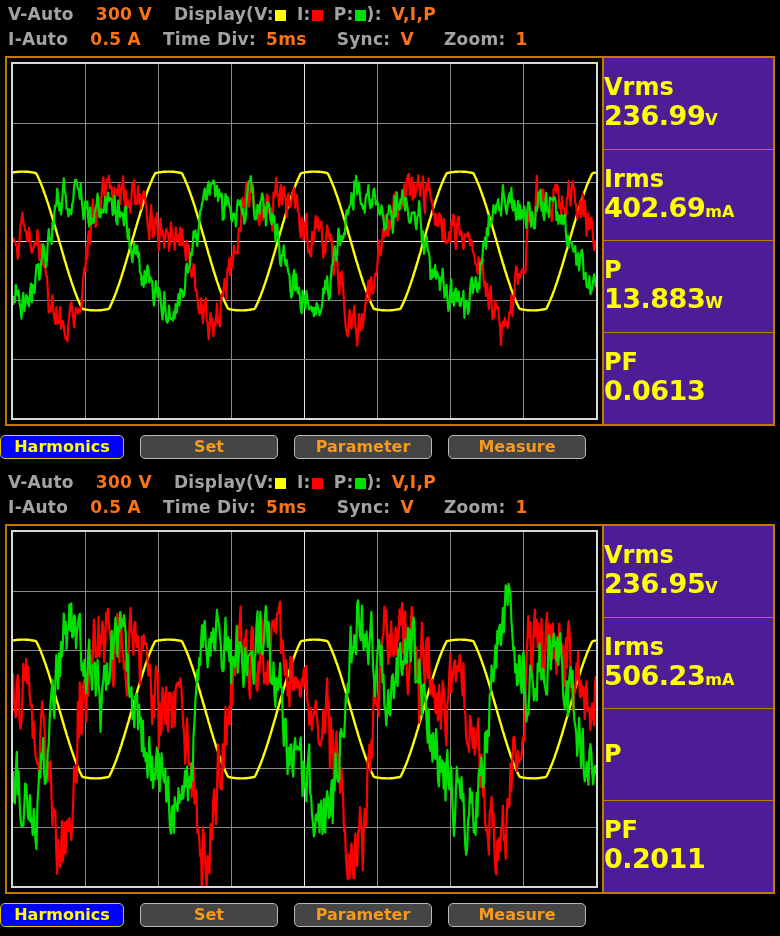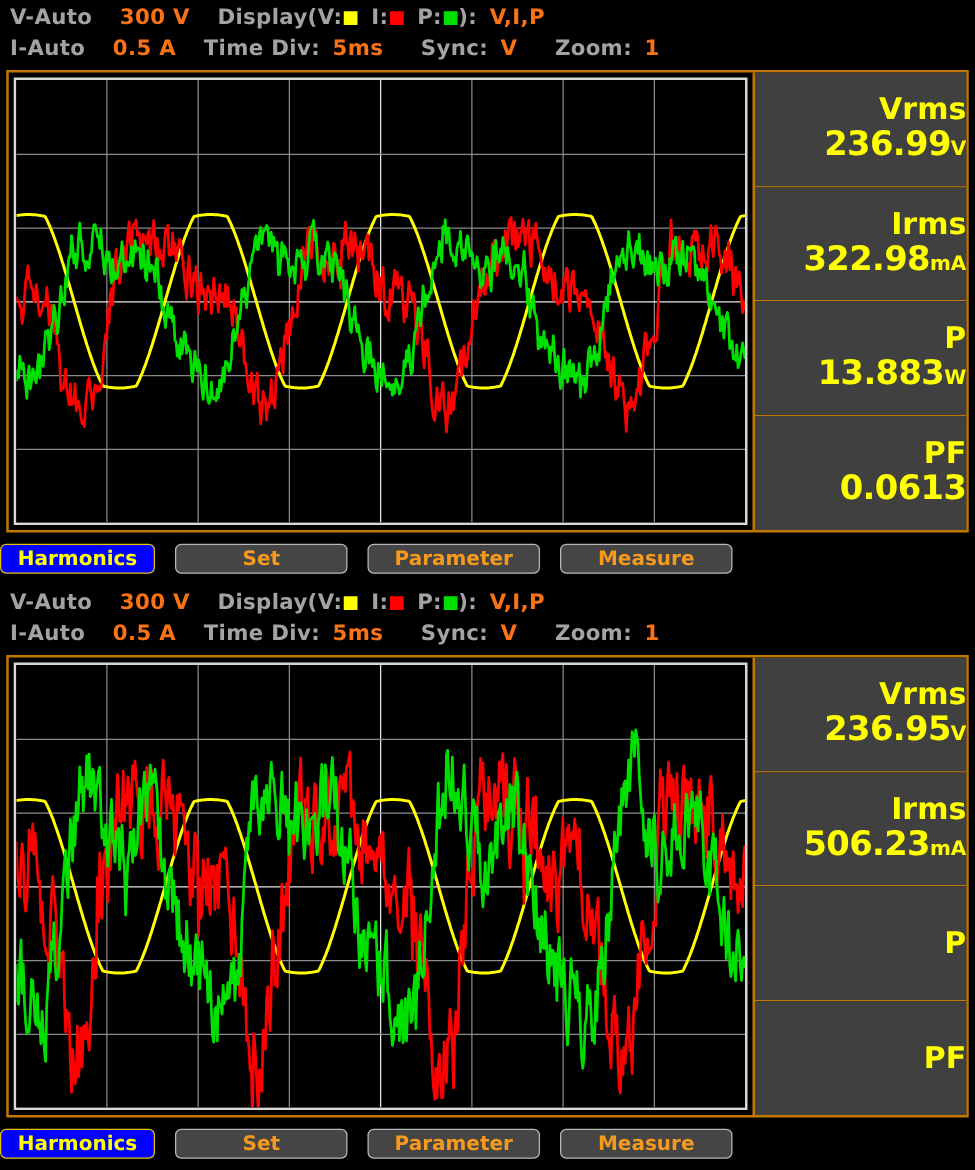--- a/index.html
+++ b/index.html
@@ -107,23 +107,23 @@
     height: 366px;
     border-left: 2px solid #c07800;
     box-sizing: border-box;
   }
   .meas-cell {
     height: 91.5px;
     box-sizing: border-box;
     border-bottom: 1px solid #c07800;
     display: flex;
     flex-direction: column;
-    align-items: flex-end;
+    align-items: flex-start;
     justify-content: center;
-    background: #404040;
+    background: #4c1d95;
   }
   .meas-cell:last-child { border-bottom: none; }
   .meas-label {
     color: #ffff00;
     font-size: 24px;
     font-weight: bold;
     line-height: 1.05;
   }
   .meas-value {
     color: #ffff00;
@@ -215,21 +215,21 @@
         </div>
       </div>
 
       <div class="meas">
         <div class="meas-cell">
           <div class="meas-label">Vrms</div>
           <div class="meas-value"><span>236.99</span><span class="meas-unit">V</span></div>
         </div>
         <div class="meas-cell">
           <div class="meas-label">Irms</div>
-          <div class="meas-value"><span>322.98</span><span class="meas-unit">mA</span></div>
+          <div class="meas-value"><span>402.69</span><span class="meas-unit">mA</span></div>
         </div>
         <div class="meas-cell">
           <div class="meas-label">P</div>
           <div class="meas-value"><span>13.883</span><span class="meas-unit">W</span></div>
         </div>
         <div class="meas-cell">
           <div class="meas-label">PF</div>
           <div class="meas-value"><span>0.0613</span><span class="meas-unit"></span></div>
         </div>
       </div>
@@ -285,20 +285,21 @@
         </div>
         <div class="meas-cell">
           <div class="meas-label">Irms</div>
           <div class="meas-value"><span>506.23</span><span class="meas-unit">mA</span></div>
         </div>
         <div class="meas-cell">
           <div class="meas-label">P</div>
         </div>
         <div class="meas-cell">
           <div class="meas-label">PF</div>
+          <div class="meas-value"><span>0.2011</span><span class="meas-unit"></span></div>
         </div>
       </div>
     </div>
 
     <div class="btnbar">
       <div class="btn btn-active">Harmonics</div>
       <div class="btn btn-idle">Set</div>
       <div class="btn btn-idle">Parameter</div>
       <div class="btn btn-idle">Measure</div>
     </div>

